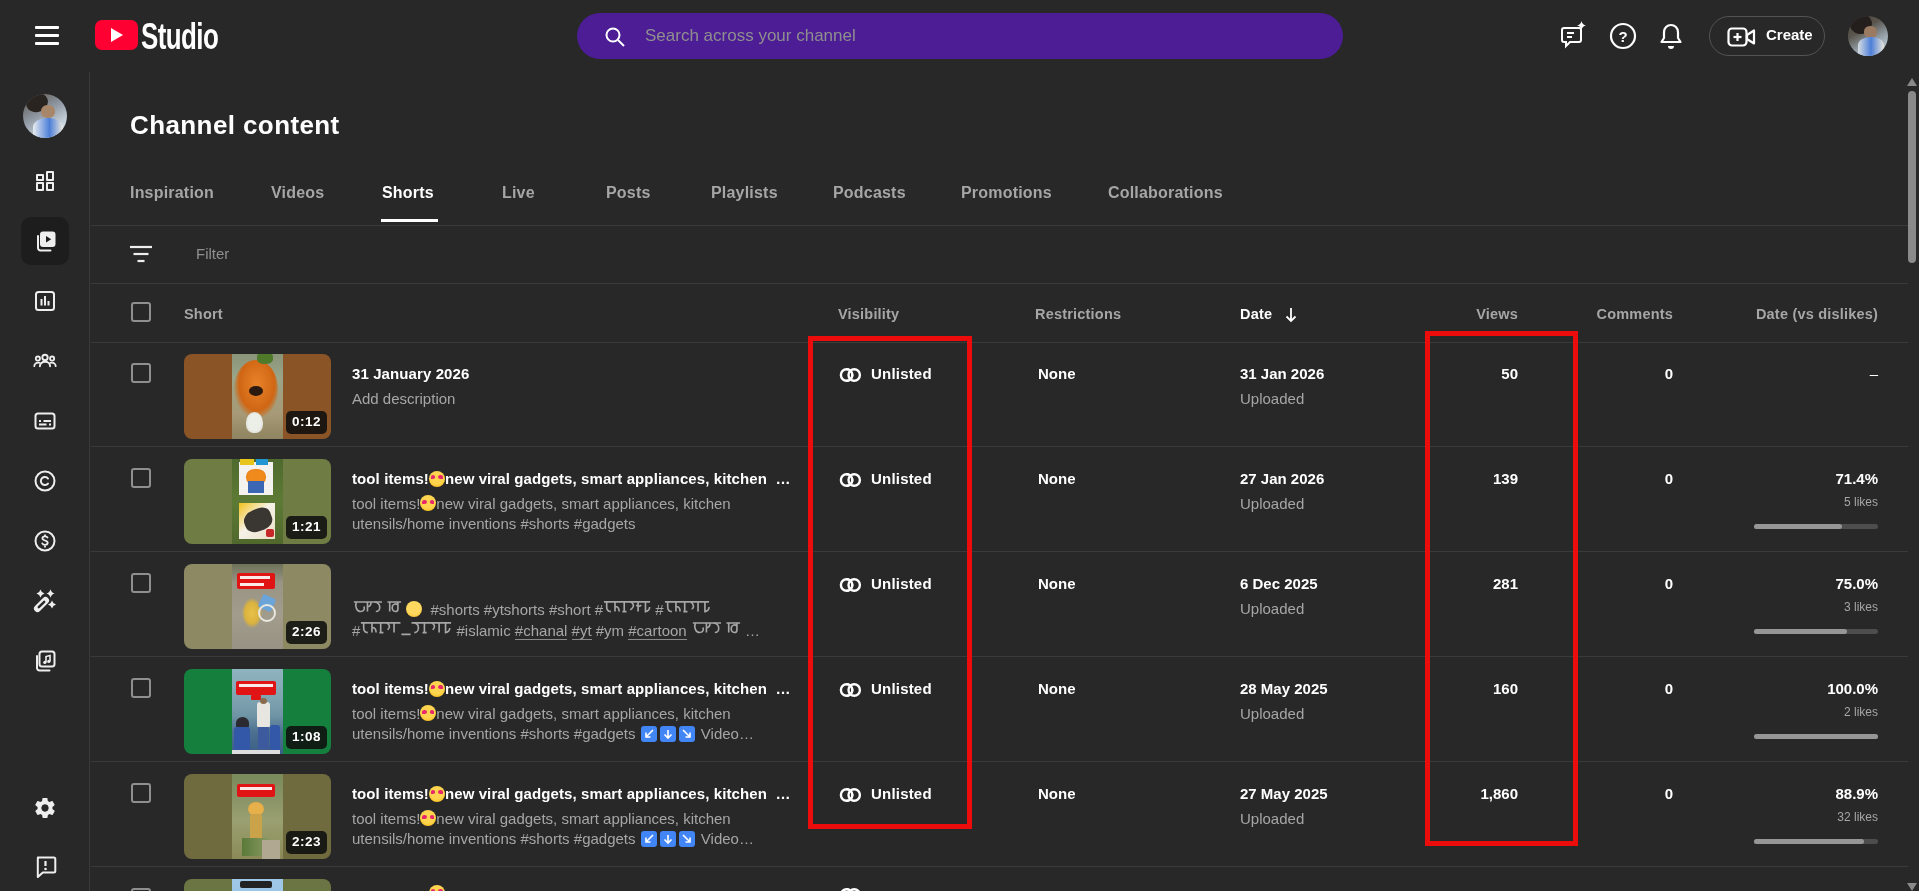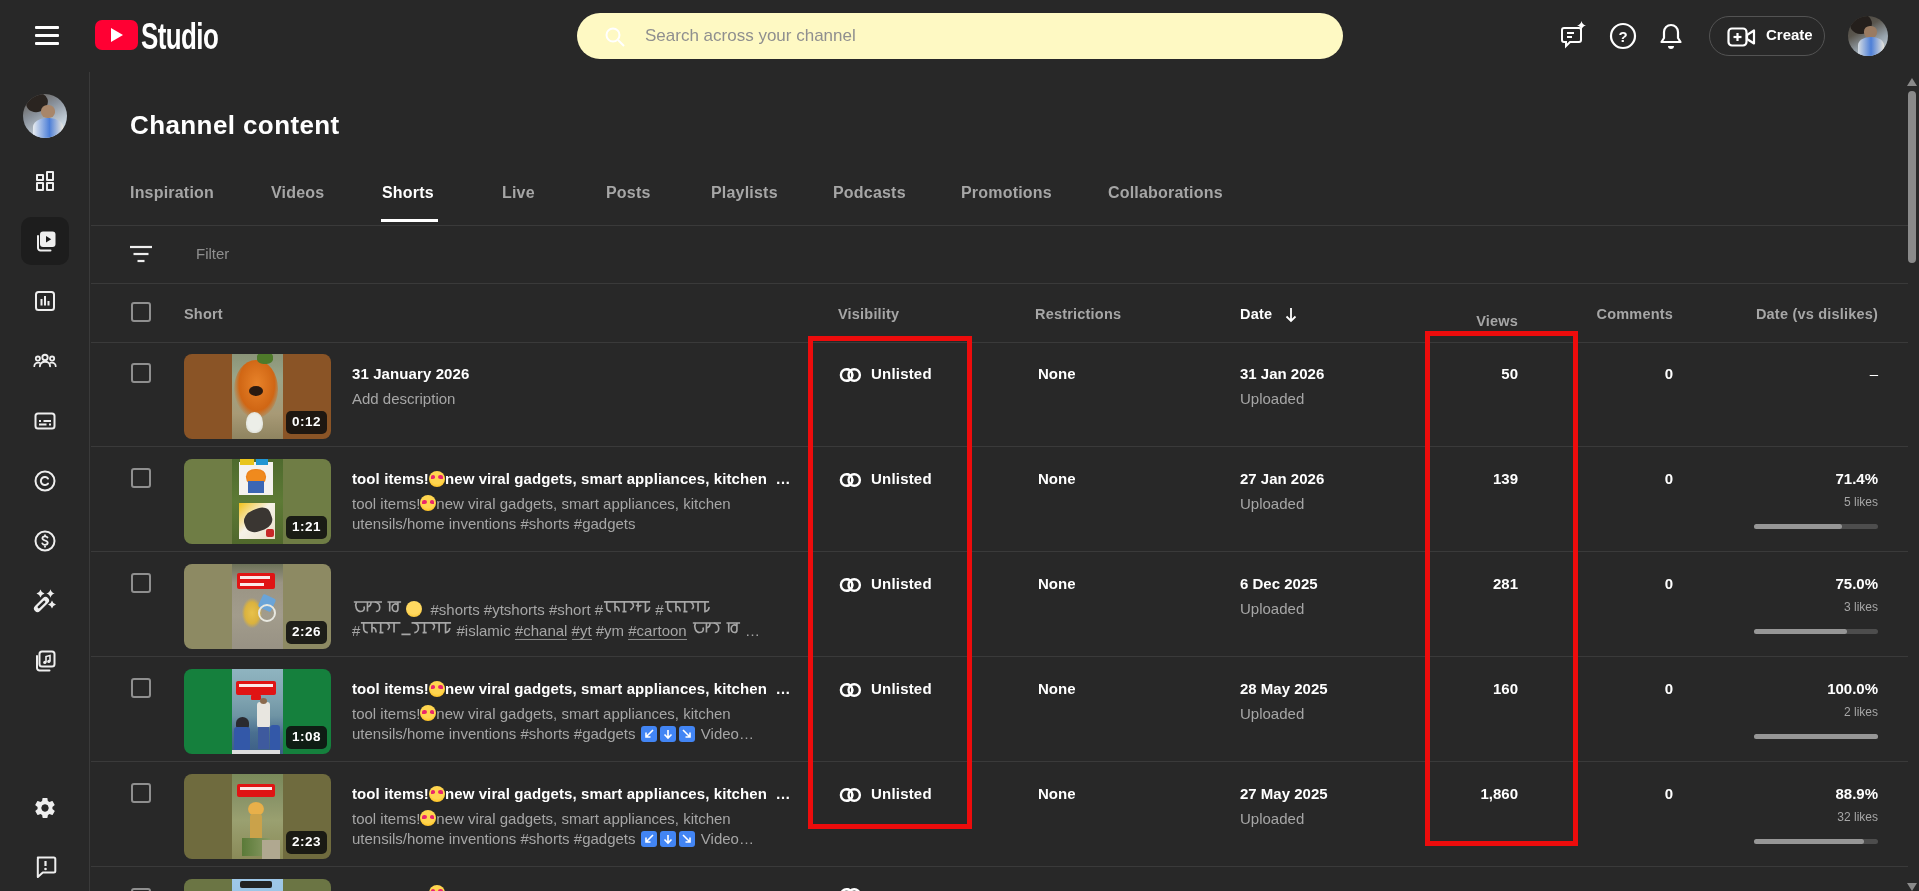--- a/index.html
+++ b/index.html
@@ -6,21 +6,21 @@
 html,body { width:1919px; height:891px; overflow:hidden; background:#282828;
   font-family:"Liberation Sans", sans-serif; -webkit-font-smoothing:antialiased; }
 body { filter:blur(0px); }
 
 #topbar { position:absolute; left:0; top:0; width:1919px; height:72px; background:#282828; z-index:30; }
 #burger { position:absolute; left:35px; top:26px; width:24px; height:20px; }
 #burger div { height:2.5px; background:#fff; border-radius:1px; margin-bottom:5.5px; }
 #logo { position:absolute; left:95px; top:20px; width:43px; height:30px; background:#ff0033; border-radius:7px; }
 #logo:after { content:""; position:absolute; left:16px; top:8px; border-left:12px solid #fff; border-top:7px solid transparent; border-bottom:7px solid transparent; }
 #studio { position:absolute; left:141px; top:19px; font-size:36px; line-height:36px; font-weight:bold; color:#fff; letter-spacing:-0.8px; transform:scaleX(0.72); transform-origin:left; }
-#search { position:absolute; left:577px; top:13px; width:766px; height:46px; background:#fef9c3; border-radius:23px; }
+#search { position:absolute; left:577px; top:13px; width:766px; height:46px; background:#4c1d95; border-radius:23px; }
 #search .ph { position:absolute; left:68px; top:13px; font-size:17px; color:#8f8f8f; }
 .tbicon { position:absolute; top:20px; width:32px; height:32px; }
 #createbtn { position:absolute; left:1709px; top:16px; width:116px; height:40px; border:1px solid #535353; border-radius:20px; }
 #createbtn span { position:absolute; left:56px; top:9px; color:#fff; font-size:15px; font-weight:bold; }
 #avatar-top { position:absolute; left:1848px; top:16px; width:40px; height:40px; border-radius:50%; overflow:hidden; }
 
 #sidebar { position:absolute; left:0; top:72px; width:90px; height:819px; background:#282828; border-right:1px solid #3a3a3a; z-index:20; }
 .sideitem { position:absolute; left:21px; width:48px; height:48px; border-radius:10px; }
 .sideitem svg { position:absolute; left:12px; top:12px; }
 #avatar-side { position:absolute; left:23px; top:22px; width:44px; height:44px; border-radius:50%; overflow:hidden; }
@@ -243,21 +243,21 @@
   <div class="hline" style="top:211px"></div>
   <div class="cbx" style="left:40px; top:230px;"></div>
   <div class="hdr" style="left:93px">Short</div>
   <div class="hdr" style="left:747px">Visibility</div>
   <div class="hdr" style="left:944px">Restrictions</div>
   <div class="hdr" style="left:1149px; color:#fff;">Date
     <svg style="position:absolute; left:44px; top:1px;" width="14" height="16" viewBox="0 0 14 16">
         <path d="M7 1 v12 M2.5 9.5 L7 14 l4.5 -4.5" fill="none" stroke="#fff" stroke-width="1.8"></path>
       </svg>
   </div>
-  <div class="hdr" style="left:1230px; width:197px; text-align:right;margin-top:7px;">Views</div>
+  <div class="hdr" style="left:1230px; width:197px; text-align:right;">Views</div>
   <div class="hdr" style="left:1460px; width:122px; text-align:right;">Comments</div>
   <div class="hdr" style="left:1590px; width:197px; text-align:right;">Date (vs dislikes)</div>
   <div class="hline" style="top:270px"></div>
 
   <div class="row" style="top:270px">
     <div class="cbx"></div>
     <div class="thumb" style="background:#8a5426">
       <div class="cstrip" style="background:linear-gradient(180deg,#8a9478 0%,#9aa488 28%,#a89a76 70%,#8f8460 100%)">
         <div style="position:absolute;left:2px;top:6px;width:44px;height:58px;background:radial-gradient(ellipse at 52% 42%,#e8832a 0%,#d06614 55%,rgba(200,95,18,0) 74%);border-radius:50%"></div>
         <div style="position:absolute;left:25px;top:-2px;width:16px;height:12px;background:#4e7a2a;border-radius:40%"></div>

